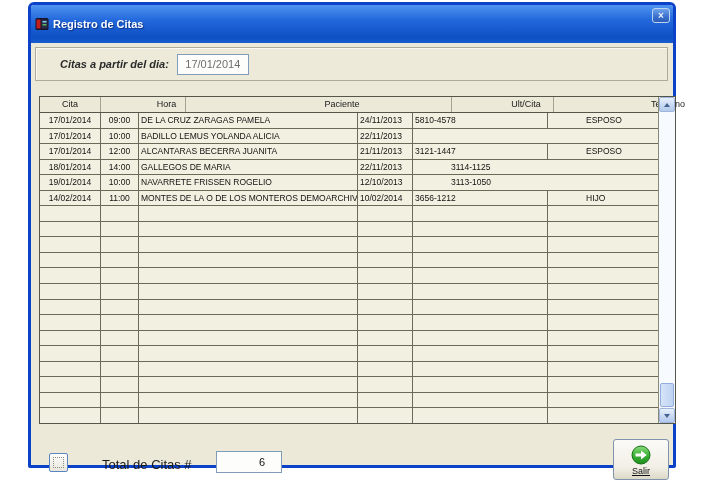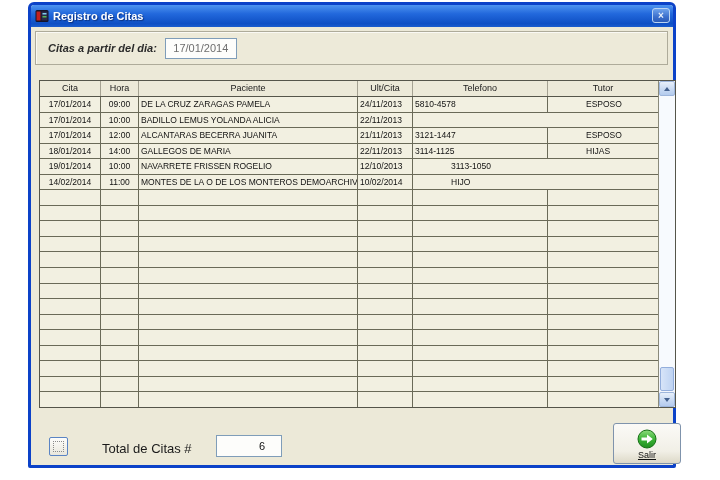--- a/index.html
+++ b/index.html
@@ -1,41 +1,41 @@
 <!DOCTYPE html>
 <html><head>
 <meta charset="utf-8">
 <style>
   html,body{margin:0;padding:0;width:720px;height:480px;overflow:hidden;background:#fff;
     font-family:"Liberation Sans",sans-serif;}
   .window{position:absolute;left:28px;top:2px;width:648px;height:466px;
     border:3px solid #0C42C8;border-radius:6px 6px 2px 2px;background:#ECE9D8;box-sizing:border-box;}
   .titlebar{height:22px;background:linear-gradient(180deg,#4E94F0 0%,#2268DC 40%,#0E4FC4 85%,#1B5DCE 100%);
-    border-radius:3px 3px 0 0;display:flex;align-items:center;padding:0 4px;position:relative;}
+    border-radius:3px 3px 0 0;display:flex;align-items:center;padding:8px 4px;position:relative;}
   .app-icon{width:14px;height:14px;margin-right:4px;flex:0 0 auto;}
   .title-text{color:#fff;font-size:11px;font-weight:bold;text-shadow:1px 1px 1px rgba(10,40,110,.8);
     white-space:nowrap;}
   .close-btn{position:absolute;right:3px;top:3px;width:18px;height:15px;border:1px solid #BBD4F2;
     border-radius:3px;background:linear-gradient(180deg,#6FA3EC 0%,#3B6FCC 60%,#2C5CB8 100%);
     color:#E8F0FB;font-size:10px;font-weight:bold;line-height:13px;text-align:center;cursor:pointer;
     box-sizing:border-box;font-family:"Liberation Sans",sans-serif;padding:0;}
   .client{position:relative;width:100%;height:calc(100% - 22px);}
 
   .filter-panel{position:absolute;left:4px;top:4px;right:5px;height:32px;border:1px solid #AEAB9A;
     background:#EDEAD9;display:flex;align-items:center;box-shadow:inset 1px 1px 0 rgba(255,255,255,.7);}
-  .filter-label{font-size:11px;font-weight:bold;font-style:italic;color:#2a2a2a;margin-left:12px;}
+  .filter-label{font-size:11px;font-weight:bold;font-style:italic;color:#2a2a2a;margin-left:24px;}
   .date-box{margin-left:8px;width:72px;height:21px;border:1px solid #7F9DB9;background:#FDFDFB;
     color:#6E6E6E;font-size:11px;font-family:"Liberation Sans",sans-serif;text-align:center;
     box-sizing:border-box;padding:0 2px;}
 
   .grid{position:absolute;left:8px;top:53px;width:637px;height:328px;border:1px solid #55554A;
     background:#F2F0E1;box-sizing:border-box;display:flex;}
   .grid-main{flex:1 1 auto;display:flex;flex-direction:column;min-width:0;}
   .grow{display:grid;grid-template-columns:61px 38px 219px 55px 135px minmax(0,1fr);}
-  .grid-header{height:15px;background:#ECE9D8;border-bottom:1px solid #55554A;flex:0 0 auto;}
+  .grid-header{height:15px;background:#ECE9D8;border-bottom:1px solid #55554A;flex:0 0 auto;gap:47px;}
   .hcell{font-size:9px;color:#1a1a1a;text-align:center;line-height:14px;border-right:1px solid #A5A292;
     overflow:hidden;white-space:nowrap;}
   .hcell:last-child{border-right:none;}
   .grid-rows{flex:1 1 auto;display:flex;flex-direction:column;}
   .grid-row{flex:1 1 0;border-bottom:1px solid #6A6A58;min-height:0;}
   .grid-row:last-child{border-bottom:none;}
   .cell{font-size:8.5px;color:#111;border-right:1px solid #6A6A58;overflow:hidden;white-space:nowrap;
     display:flex;align-items:center;padding:0 2px;box-sizing:border-box;}
   .cell:last-child{border-right:none;margin-left:36px;}
   .cell.center{justify-content:center;}
@@ -54,21 +54,21 @@
 
   .small-btn{position:absolute;left:18px;top:410px;width:19px;height:19px;border:1px solid #5A84C4;
     border-radius:2px;background:linear-gradient(180deg,#FDFDFB,#E9E7DC);box-sizing:border-box;
     cursor:pointer;padding:0;}
   .small-btn::after{content:"";position:absolute;left:3px;top:3px;right:3px;bottom:3px;
     border:1px dotted #8a8a8a;}
   .total-label{position:absolute;left:71px;top:414px;font-size:13px;color:#1a1a1a;}
   .total-box{position:absolute;left:185px;top:408px;width:66px;height:22px;border:1px solid #7F9DB9;
     background:#FDFDFB;font-size:11px;font-family:"Liberation Sans",sans-serif;color:#111;
     text-align:right;padding:0 16px 0 2px;box-sizing:border-box;}
-  .exit-btn{position:absolute;left:582px;top:396px;width:68px;height:41px;border:1px solid #7F93AC;
+  .exit-btn{position:absolute;left:582px;top:396px;width:56px;height:41px;border:1px solid #7F93AC;
     border-radius:3px;background:linear-gradient(180deg,#FBFAF7 0%,#F1EFE6 70%,#DDD9C8 100%);
     display:flex;flex-direction:column;align-items:center;justify-content:center;cursor:pointer;
     box-sizing:border-box;padding:1px 0 0 0;}
   .exit-label{font-size:9px;color:#111;text-decoration:underline;margin-top:1px;
     font-family:"Liberation Sans",sans-serif;}
 </style>
 </head>
 <body>
 
 <div class="window">
@@ -124,34 +124,34 @@
               <div class="cell">21/11/2013</div>
               <div class="cell">3121-1447</div>
               <div class="cell">ESPOSO</div>
             </div>
             <div class="grid-row grow">
               <div class="cell center">18/01/2014</div>
               <div class="cell center">14:00</div>
               <div class="cell">GALLEGOS DE MARIA</div>
               <div class="cell">22/11/2013</div>
               <div class="cell">3114-1125</div>
-              <div class="cell">HIJAS</div>
             </div>
             <div class="grid-row grow">
               <div class="cell center">19/01/2014</div>
               <div class="cell center">10:00</div>
               <div class="cell">NAVARRETE FRISSEN ROGELIO</div>
               <div class="cell">12/10/2013</div>
               <div class="cell">3113-1050</div>
             </div>
             <div class="grid-row grow">
               <div class="cell center">14/02/2014</div>
               <div class="cell center">11:00</div>
               <div class="cell">MONTES DE LA O DE LOS MONTEROS DEMOARCHIVAL</div>
               <div class="cell">10/02/2014</div>
+              <div class="cell">3656-1212</div>
               <div class="cell">HIJO</div>
             </div>
             <div class="grid-row grow">
               <div class="cell center"></div>
               <div class="cell center"></div>
               <div class="cell"></div>
               <div class="cell"></div>
               <div class="cell"></div>
               <div class="cell"></div>
             </div>

